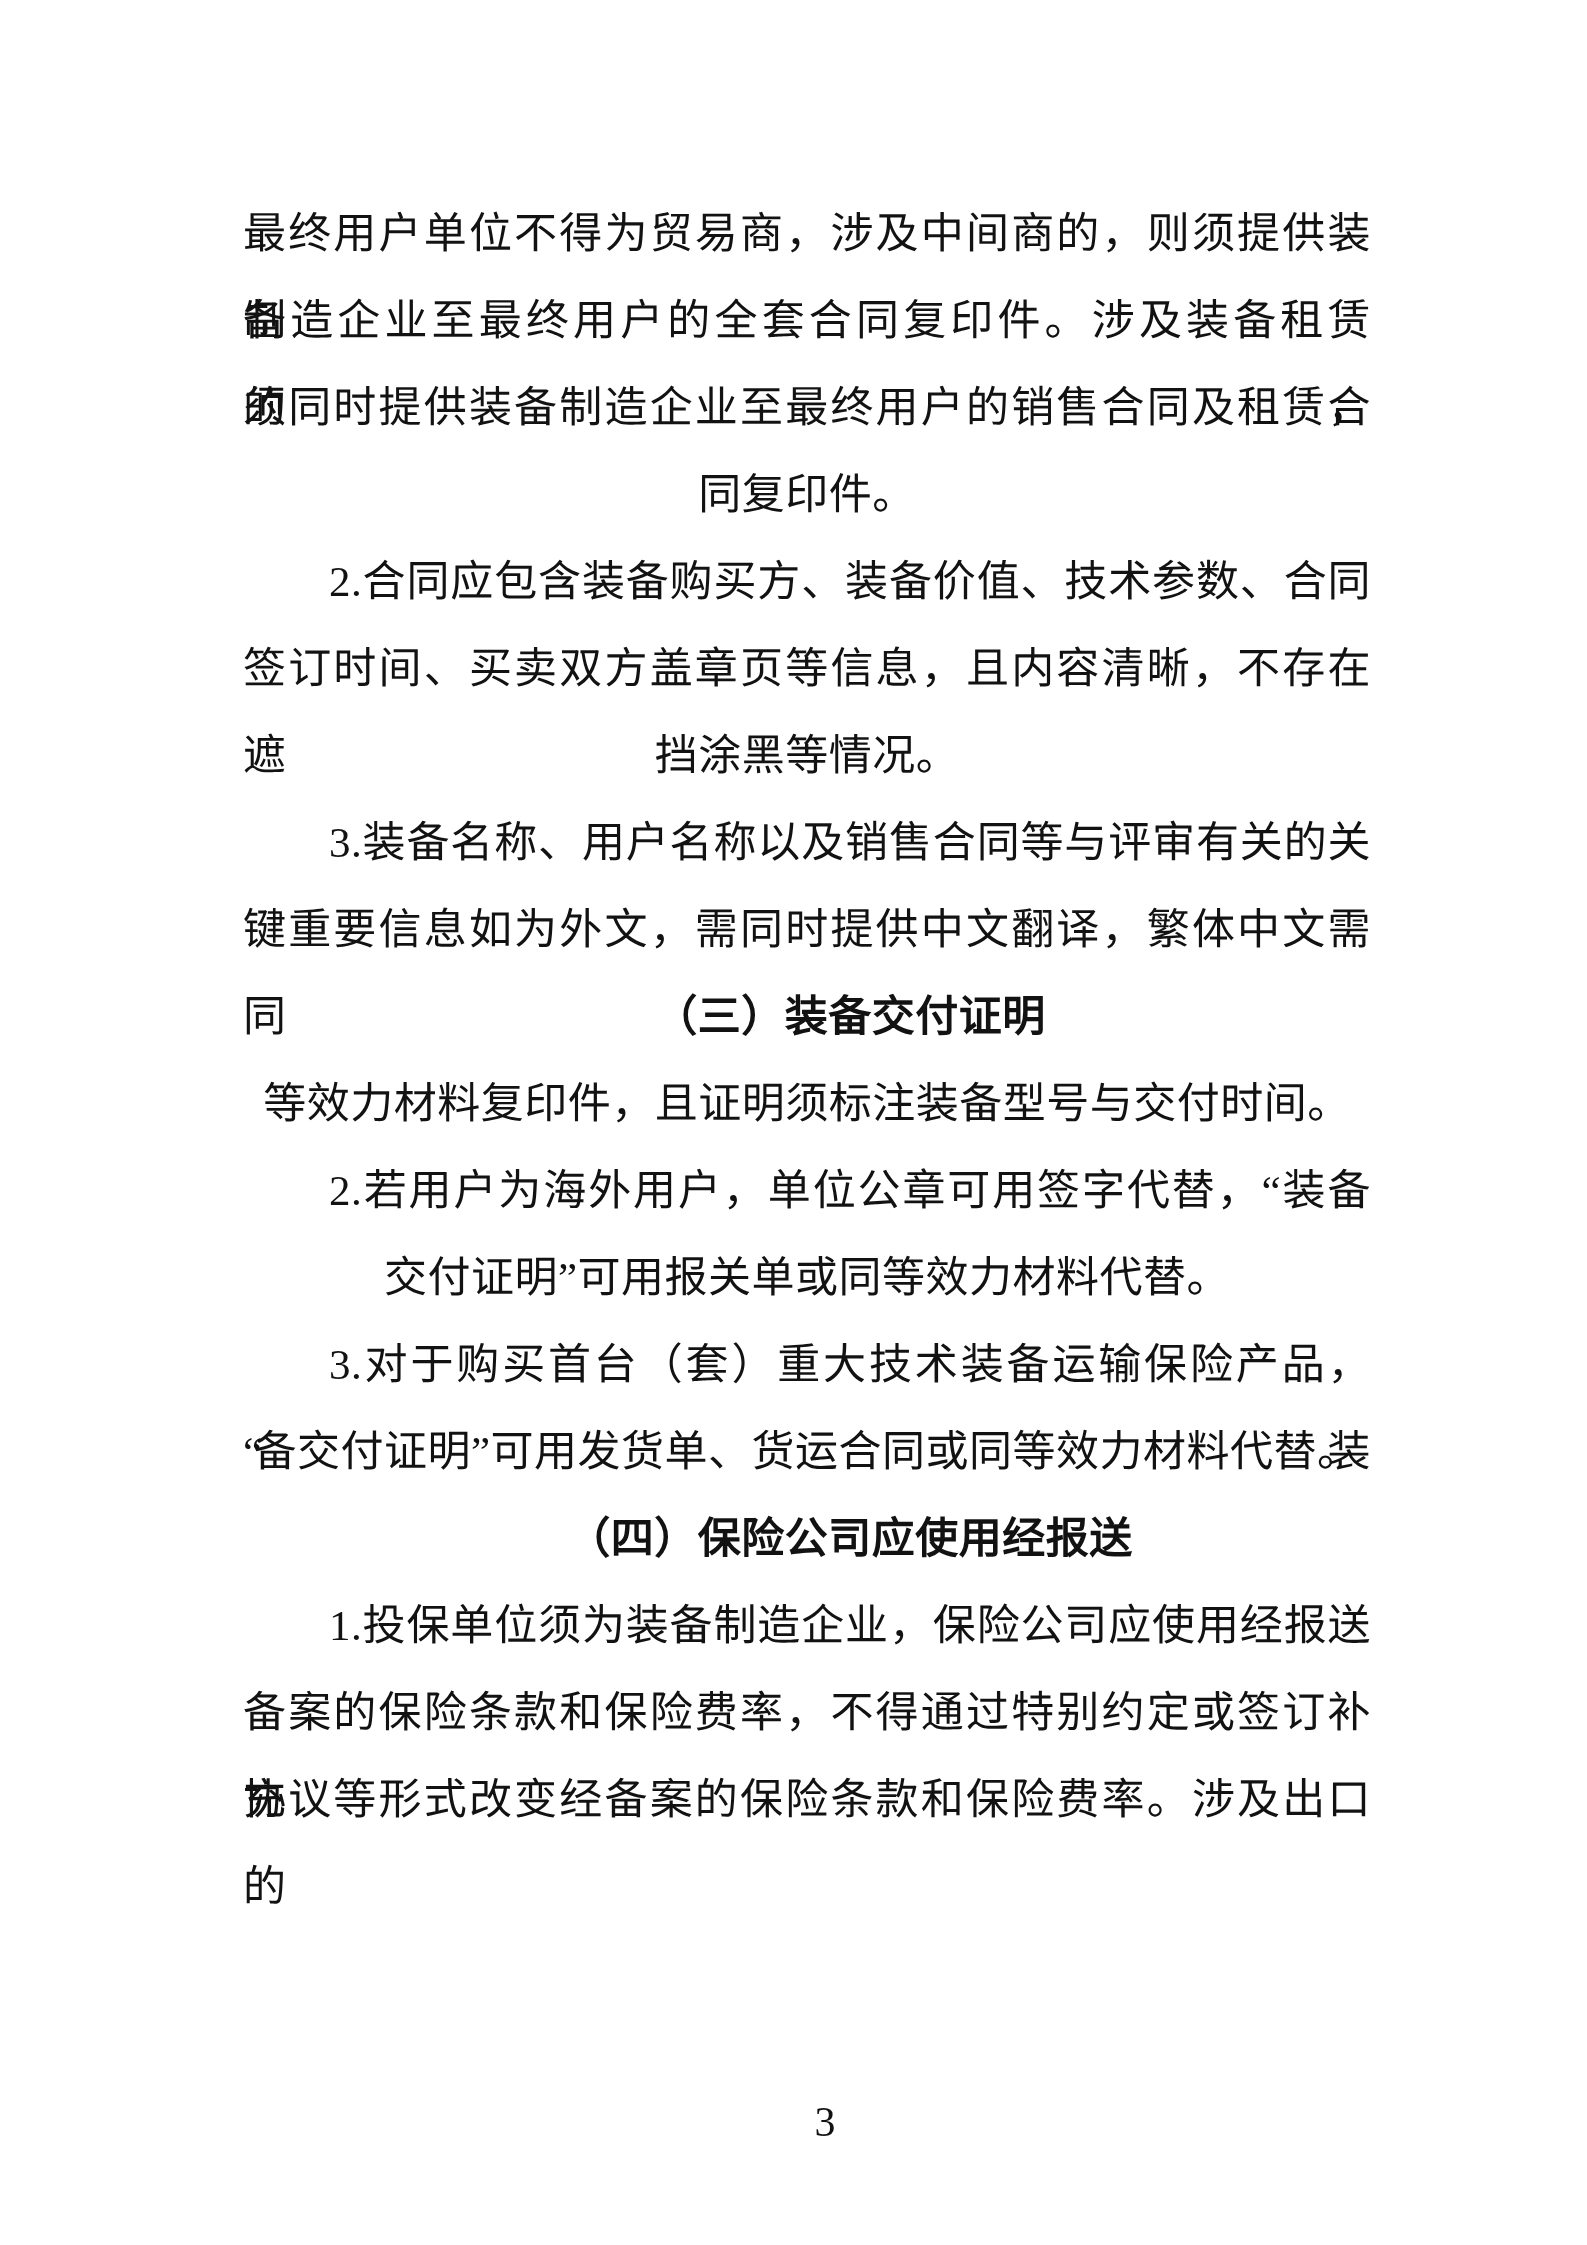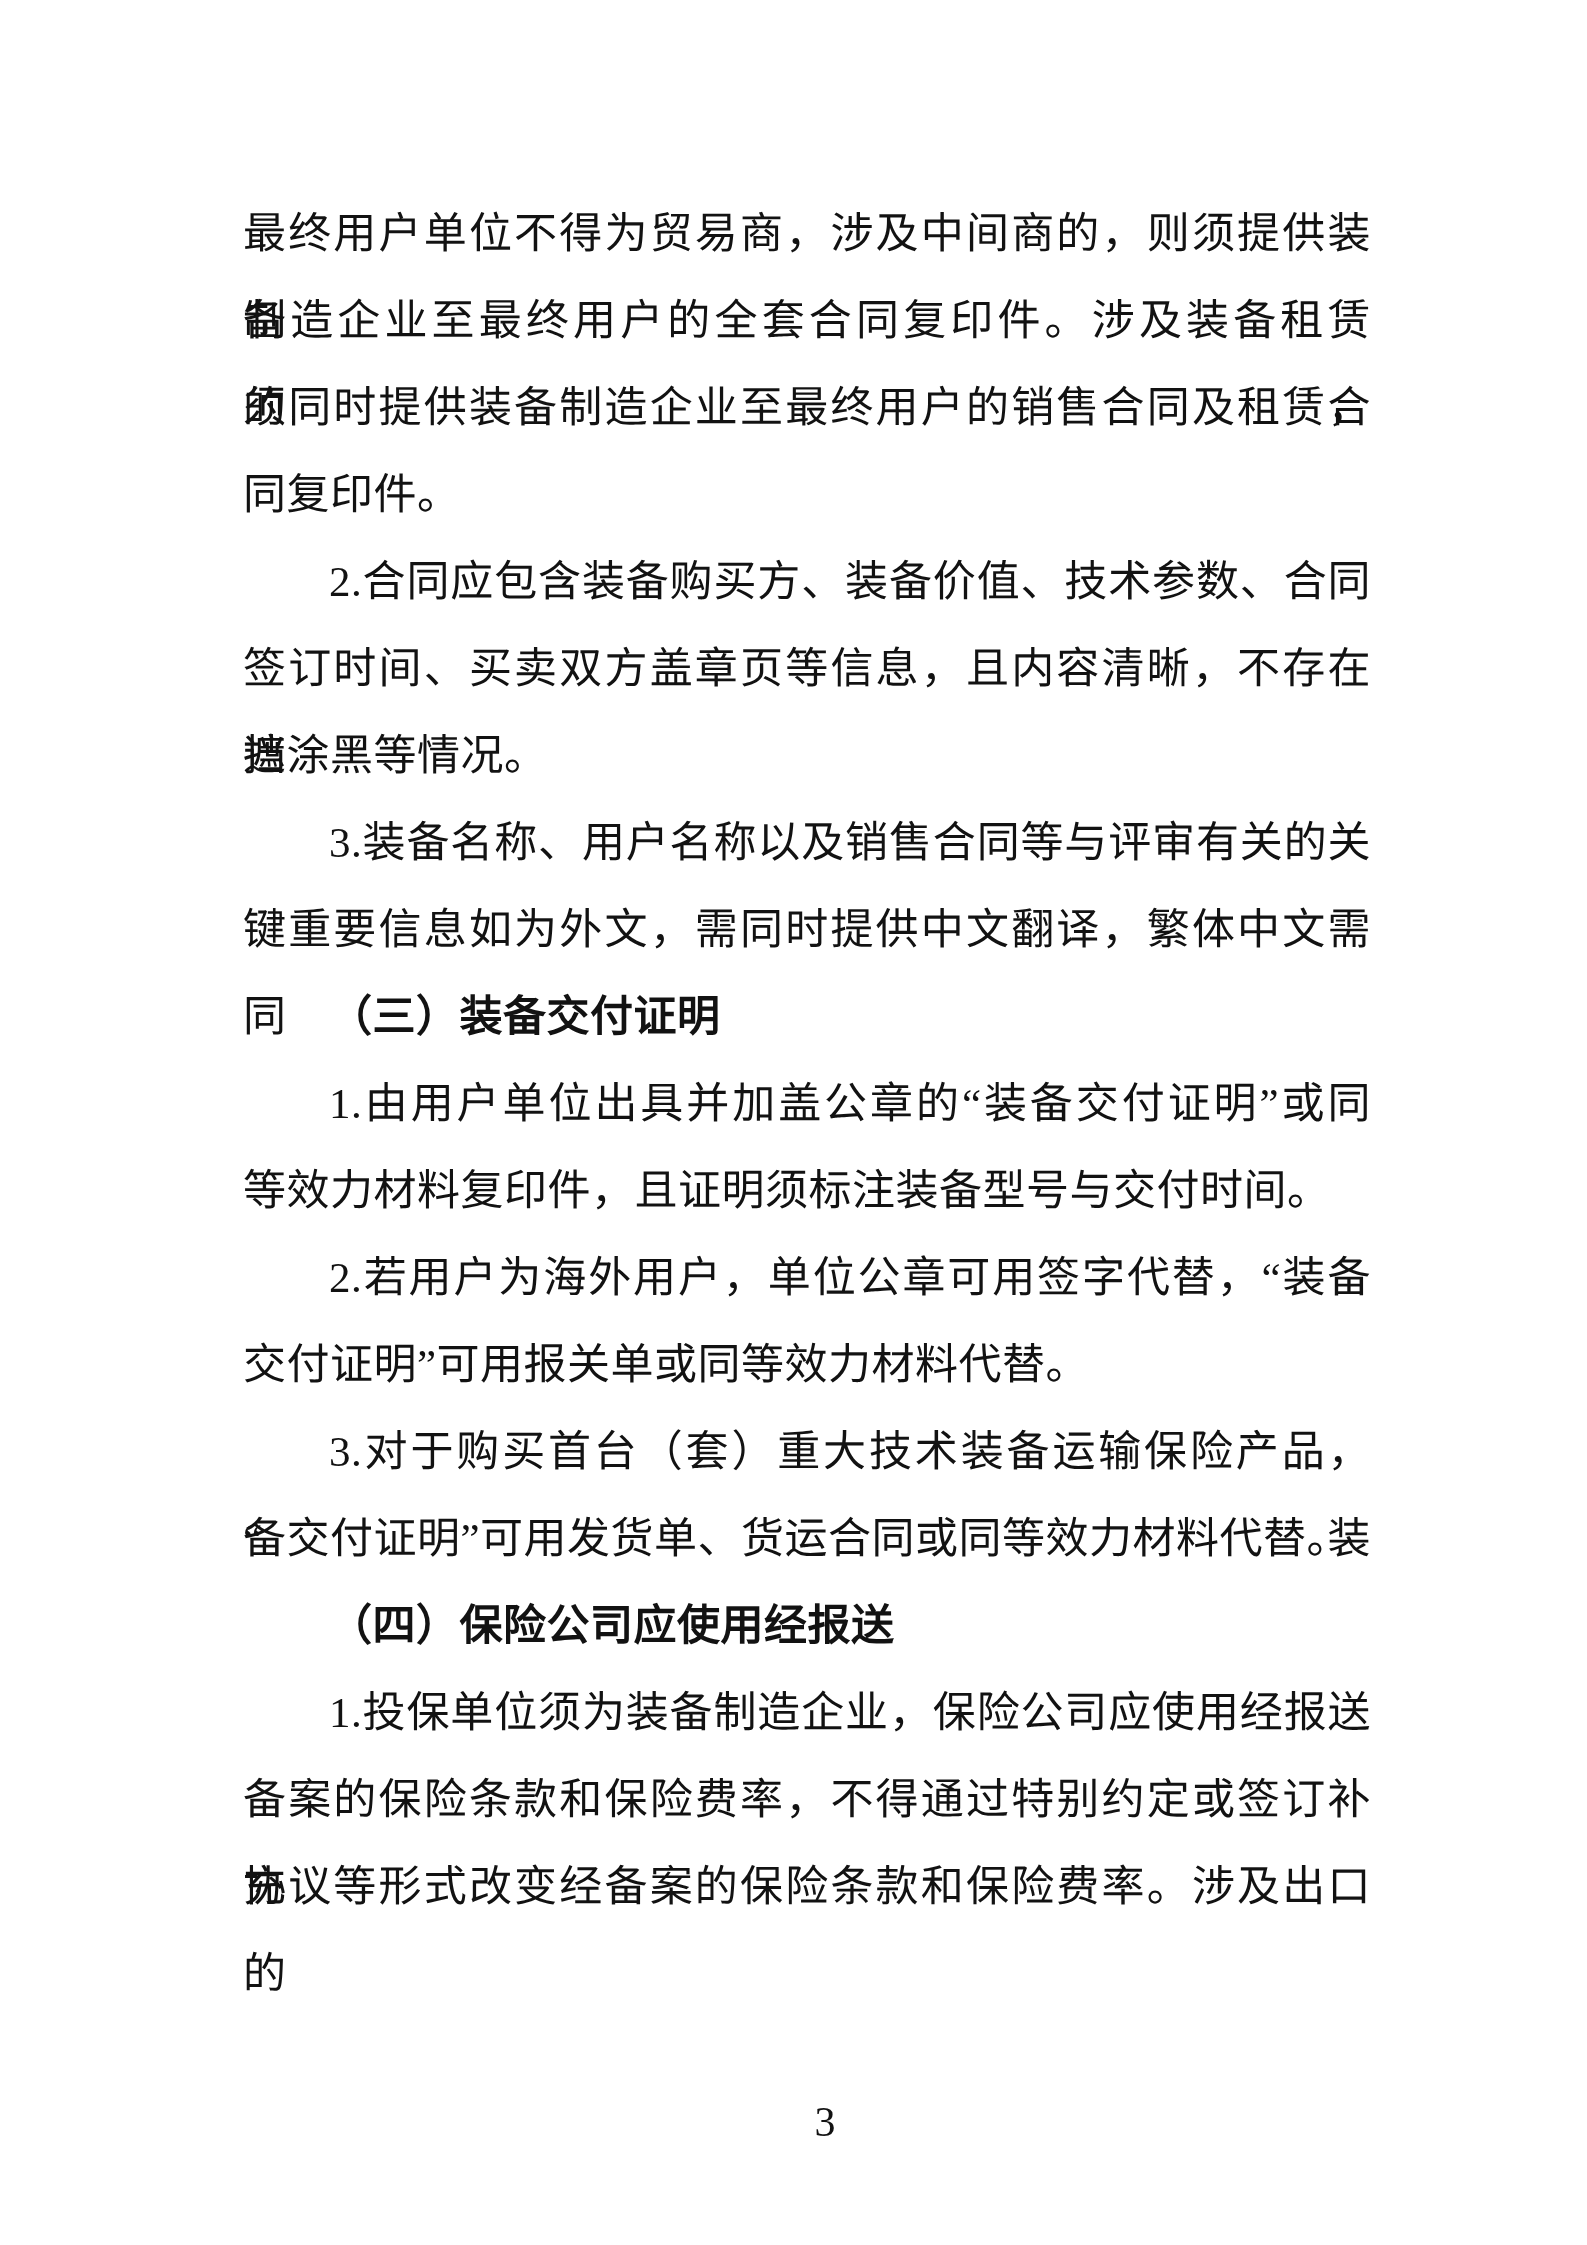--- a/index.html
+++ b/index.html
@@ -23,20 +23,21 @@
     top: 190px;
     width: 1128px;
   }
   .line {
     height: 87px;
     line-height: 87px;
     font-size: 43px;
     letter-spacing: 0.5px;
     white-space: normal;
     overflow: visible;
+    text-align: center;
   }
   .line.justify {
     text-align: justify;
     text-align-last: justify;
     text-justify: inter-character;
   }
   .line.indent {
     text-indent: 86px;
   }
   .line.bold {
@@ -65,21 +66,20 @@
         <div class="line justify">最终用户单位不得为贸易商，涉及中间商的，则须提供装备</div>
         <div class="line justify">制造企业至最终用户的全套合同复印件。涉及装备租赁的，</div>
         <div class="line justify">须同时提供装备制造企业至最终用户的销售合同及租赁合</div>
         <div class="line">同复印件。</div>
         <div class="line justify indent">2.合同应包含装备购买方、装备价值、技术参数、合同</div>
         <div class="line justify">签订时间、买卖双方盖章页等信息，且内容清晰，不存在遮</div>
         <div class="line">挡涂黑等情况。</div>
         <div class="line justify indent">3.装备名称、用户名称以及销售合同等与评审有关的关</div>
         <div class="line justify">键重要信息如为外文，需同时提供中文翻译，繁体中文需同</div>
         <div class="line indent bold">（三）装备交付证明</div>
-        <div class="line justify indent">1.由用户单位出具并加盖公章的“装备交付证明”或同</div>
         <div class="line">等效力材料复印件，且证明须标注装备型号与交付时间。</div>
         <div class="line justify indent">2.若用户为海外用户，单位公章可用签字代替，“装备</div>
         <div class="line">交付证明”可用报关单或同等效力材料代替。</div>
         <div class="line justify indent">3.对于购买首台（套）重大技术装备运输保险产品，“装</div>
         <div class="line">备交付证明”可用发货单、货运合同或同等效力材料代替。</div>
         <div class="line indent bold">（四）保险公司应使用经报送</div>
         <div class="line justify indent">1.投保单位须为装备制造企业，保险公司应使用经报送</div>
         <div class="line justify">备案的保险条款和保险费率，不得通过特别约定或签订补充</div>
         <div class="line justify">协议等形式改变经备案的保险条款和保险费率。涉及出口的</div>
       </div>

